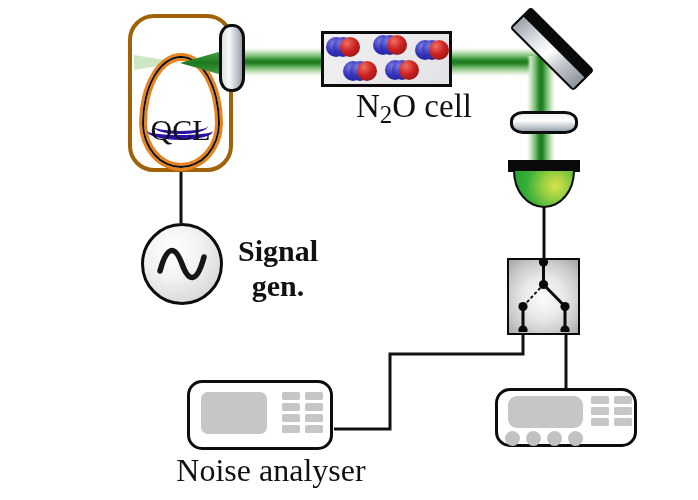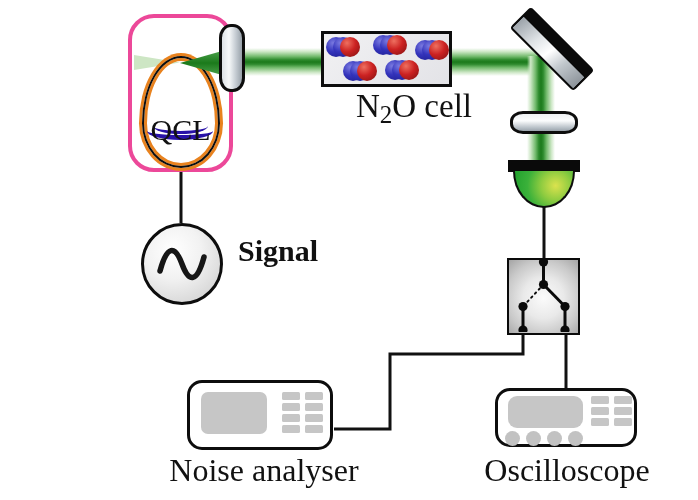--- a/index.html
+++ b/index.html
@@ -28,21 +28,21 @@
     background:linear-gradient(to right,
       rgba(255,255,255,0) 0%, var(--beam-light-green,#cde7c6) 13%,
       #74bb6e 30%, var(--beam-mid-green,#2e8b2e) 42%,
       var(--beam-core-green,#1b7a1b) 50%, var(--beam-mid-green,#2e8b2e) 58%,
       #74bb6e 70%, var(--beam-light-green,#cde7c6) 87%, rgba(255,255,255,0) 100%);
   }
 
   
   #qcl-box{
     left:128px;top:14px;width:105px;height:158px;background:#fff;
-    border:4px solid #ec4899;border-radius:26px;z-index:3;
+    border:4px solid #a16207;border-radius:26px;z-index:3;
   }
   .light-tri{left:2px;top:37px;width:46px;height:15px;background:#cde6c4;
     clip-path:polygon(0 0,0 100%,100% 50%);z-index:1;}
   .dark-tri{left:48px;top:33px;width:42px;height:24px;
     background:linear-gradient(to bottom,#4aa04a 0%,#1b7a1b 50%,#4aa04a 100%);
     clip-path:polygon(0 50%,100% 0,100% 100%);z-index:3;}
   .qcl-oval{
     left:10px;top:38px;width:78px;height:112px;z-index:2;
     border:2.5px solid #0d0d0d;border-radius:50% / 60% 60% 40% 40%;
     box-shadow:0 0 0 3px var(--glow-orange,#e8821e), inset 0 0 0 3px var(--glow-orange,#e8821e);
@@ -108,21 +108,21 @@
     grid-auto-rows:8px;gap:3px 5px;}
   #scope{left:495px;top:388px;width:142px;height:59px;}
   .sc-screen{left:10px;top:5px;width:75px;height:32px;background:#c6c6c6;border-radius:9px;}
   .sc-buttons{left:93px;top:5px;display:grid;grid-template-columns:18px 18px;
     grid-auto-rows:8px;gap:3px 5px;}
   .btn{background:#c6c6c6;border-radius:1.5px;}
   .sc-knobs{left:7px;top:40px;display:flex;gap:6px;}
   .knob{width:15px;height:15px;border-radius:50%;background:#c2c2c2;}
 
   .caption{font-size:32px;text-align:center;z-index:3;white-space:nowrap;}
-  #analyser-label{left:144px;top:452px;width:240px;}
+  #analyser-label{left:151px;top:452px;width:240px;}
   #scope-label{left:467px;top:452px;width:200px;}
 </style>
 </head>
 <body>
 
 <div id="canvas">
 
   <svg id="wires" class="layer" width="698" height="500" viewBox="0 0 698 500">
     <path d="M181 172 V223" stroke="#111" stroke-width="3" fill="none"></path>
     <path d="M544 206 V261" stroke="#111" stroke-width="3" fill="none"></path>
@@ -200,20 +200,21 @@
     </svg>
   </div>
 
   <div class="abs" id="siggen">
     <svg width="76" height="76" viewBox="-38 -38 76 76">
       <path d="M-22 7 C-15 -19, -7 -19, 0 0 C7 19, 15 19, 22 -7" stroke="#161616" stroke-width="5.5" fill="none" stroke-linecap="round"></path>
     </svg>
   </div>
   <div class="abs" id="signal-label">
     <div>Signal</div>
+    <div>gen.</div>
   </div>
 
   <div class="abs equip" id="analyser">
     <div class="abs an-screen"></div>
     <div class="abs an-buttons">
       <div class="btn"></div>
       <div class="btn"></div>
       <div class="btn"></div>
       <div class="btn"></div>
       <div class="btn"></div>
@@ -234,15 +235,14 @@
       <div class="btn"></div>
       <div class="btn"></div>
     </div>
     <div class="abs sc-knobs">
       <div class="knob"></div>
       <div class="knob"></div>
       <div class="knob"></div>
       <div class="knob"></div>
     </div>
   </div>
-  <div class="abs caption" id="scope-label">Oscilloscope</div>
 
 </div>
 
 </body></html>

